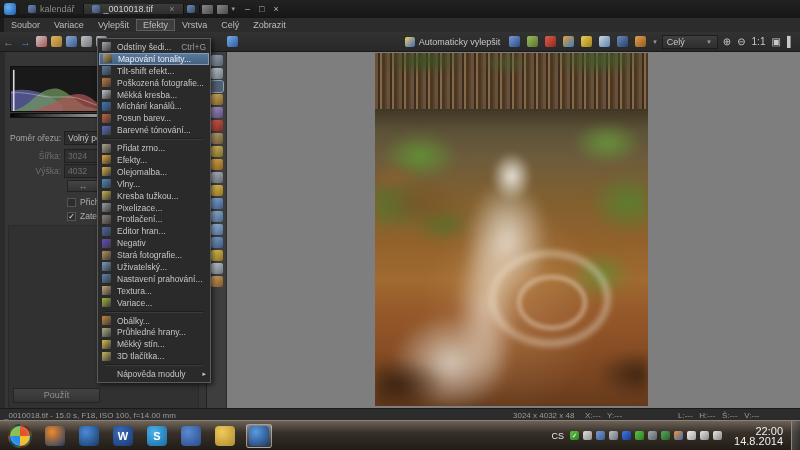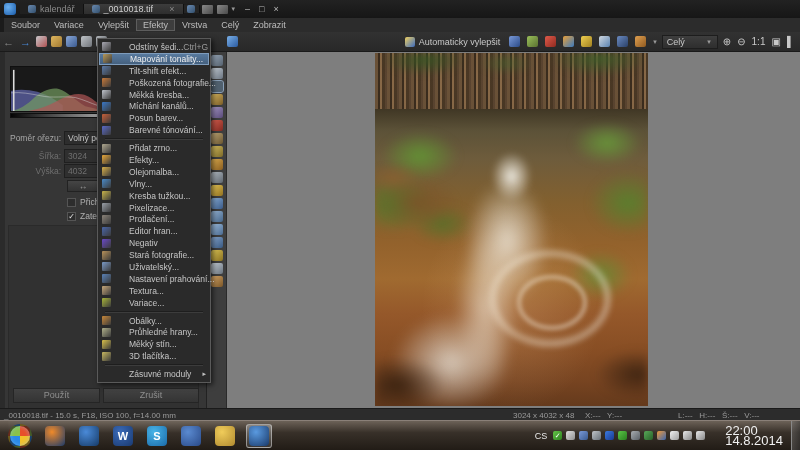--- a/index.html
+++ b/index.html
@@ -118,21 +118,21 @@
                radial-gradient(ellipse 60px 35px at 96% 70%, rgba(40,24,12,.7), transparent 70%); }
   .ph-glow { inset:0; background:radial-gradient(ellipse 120px 140px at 50% 72%, rgba(232,190,140,.25), transparent 75%); }
 
   
   #effects-menu { position:absolute; left:97px; top:38px; width:114px; height:345px;
     background:#2a2a2a; border:1px solid #5a5a5a; box-shadow:2px 2px 5px rgba(0,0,0,.6);
     z-index:50; padding:2px 1px; display:flex; flex-direction:column; }
   .em-item { display:flex; align-items:center; height:11.9px; padding:0 3px; color:#c6c6c6; font-size:8.5px; flex:0 0 auto; }
   .em-item.hl { background:linear-gradient(180deg,#587a9e,#45617f); border:1px solid #7e9cbc; color:#f0f0f0; }
   .em-ico { width:9px; height:9px; border-radius:1px; margin-right:6px; flex:0 0 auto; }
-  .em-label { white-space:nowrap;margin-left:12px; }
+  .em-label { white-space:nowrap; }
   .em-short { margin-left:auto; color:#9a9a9a; }
   .em-sub { margin-left:auto; font-size:7px; color:#c0c0c0; }
   .em-sep { height:2px; border-top:1px solid #1e1e1e; border-bottom:1px solid #3c3c3c; margin:2px 6px; flex:0 0 auto; }
 
   
   #statusbar { position:absolute; left:0; top:408px; width:800px; height:12px;
     background:#2c2c2c; border-top:1px solid #1a1a1a; font-size:8px; color:#9a9a9a; }
   #statusbar span { position:absolute; top:2px; white-space:pre; }
 
   
@@ -144,21 +144,21 @@
     border:2px solid rgba(20,20,20,.6); box-shadow:0 0 4px rgba(140,200,255,.5) inset; }
   .task-app { width:26px; height:24px; margin:0 4px; border-radius:3px; display:flex;
     align-items:center; justify-content:center; color:#fff; font-weight:bold; font-size:12px; }
   .task-app.active { background:linear-gradient(180deg,rgba(200,200,200,.45),rgba(120,120,120,.25));
     border:1px solid rgba(230,230,230,.5); }
   .app-ic { width:20px; height:20px; border-radius:4px; display:flex; align-items:center; justify-content:center; }
   #tray { margin-left:auto; display:flex; align-items:center; gap:4px; }
   #lang { color:#e8e8e8; font-size:9px; margin-right:2px; }
   .tray-ic { width:9px; height:9px; border-radius:2px; font-size:7px; line-height:9px;
     text-align:center; color:#fff; }
-  #clock { color:#f0f0f0; font-size:13px; text-align:left; line-height:10px; margin:0 4px 0 16px; }
+  #clock { color:#f0f0f0; font-size:11px; text-align:right; line-height:10px; margin:0 4px 0 8px; }
   #show-desktop { width:9px; height:30px; background:linear-gradient(90deg,rgba(120,120,120,.4),rgba(60,60,60,.5));
     border-left:1px solid #888; }
 </style>
 </head>
 <body>
 
 <div id="app">
 
   <div id="titlebar">
     <div id="app-logo"></div>
@@ -271,21 +271,20 @@
       <span>Přichy</span>
     </div>
     <div class="sp-row" style="left:67px; top:159px;">
       <span class="cb">✓</span>
       <span>Zatem</span>
     </div>
 
     <div class="inner-panel"></div>
 
     <div class="big-btn" style="left:13px; top:336px; width:87px;">Použít</div>
-    <div class="big-btn" style="left:103px; top:336px; width:96px;">Zrušit</div>
   </div>
 
   <div id="toolstrip">
       <div class="vt" style="background: linear-gradient(135deg, rgb(154, 170, 187), rgb(85, 97, 110));"></div>
       <div class="vt" style="background: linear-gradient(135deg, rgb(200, 208, 216), rgb(106, 116, 128));"></div>
       <div class="vt active" style="background: linear-gradient(135deg, rgb(224, 204, 128), rgb(138, 120, 56));"></div>
       <div class="vt" style="background: linear-gradient(135deg, rgb(216, 184, 96), rgb(122, 92, 40));"></div>
       <div class="vt" style="background: linear-gradient(135deg, rgb(168, 152, 200), rgb(88, 74, 120));"></div>
       <div class="vt" style="background: linear-gradient(135deg, rgb(216, 96, 80), rgb(128, 40, 32));"></div>
       <div class="vt" style="background: linear-gradient(135deg, rgb(192, 168, 120), rgb(106, 86, 48));"></div>
@@ -423,21 +422,21 @@
         <div class="em-ico" style="background: linear-gradient(135deg, rgb(216, 192, 74), rgb(58, 58, 58));"></div>
         <span class="em-label">Měkký stín...</span>
       </div>
       <div class="em-item">
         <div class="em-ico" style="background: linear-gradient(135deg, rgb(200, 184, 96), rgb(58, 58, 58));"></div>
         <span class="em-label">3D tlačítka...</span>
       </div>
       <div class="em-sep"></div>
       <div class="em-item">
         <div class="em-ico" style="background: transparent;"></div>
-        <span class="em-label">Zásuvné moduly</span>
+        <span class="em-label">Nápověda moduly</span>
         <span class="em-sub">▸</span>
       </div>
     </div>
 
   <div id="statusbar">
     <span style="left:4px;">_0010018.tif - 15.0 s, F18, ISO 100, f=14.00 mm</span>
     <span style="left:513px;">3024 x 4032 x 48</span>
     <span style="left:585px;">X:---   Y:---</span>
     <span style="left:678px;">L:---   H:---   Š:---   V:---</span>
   </div>

